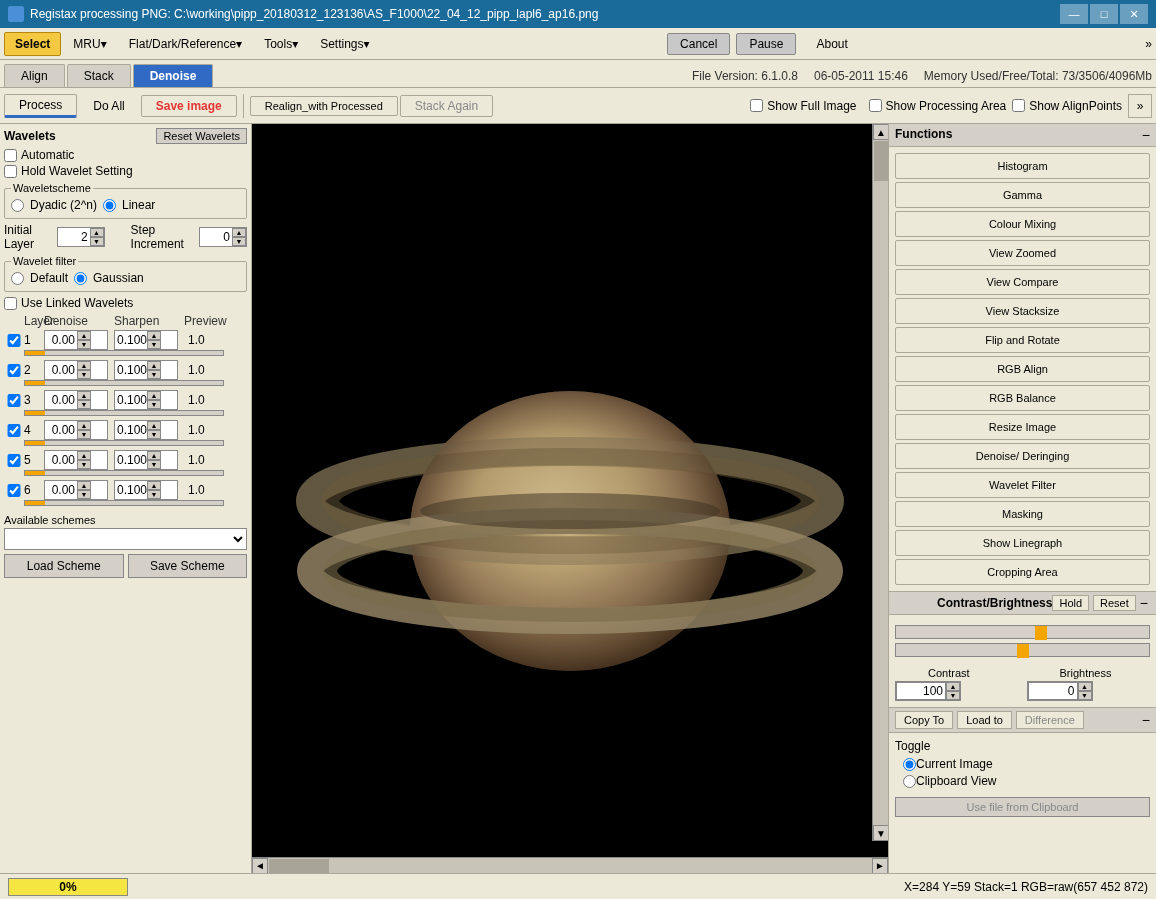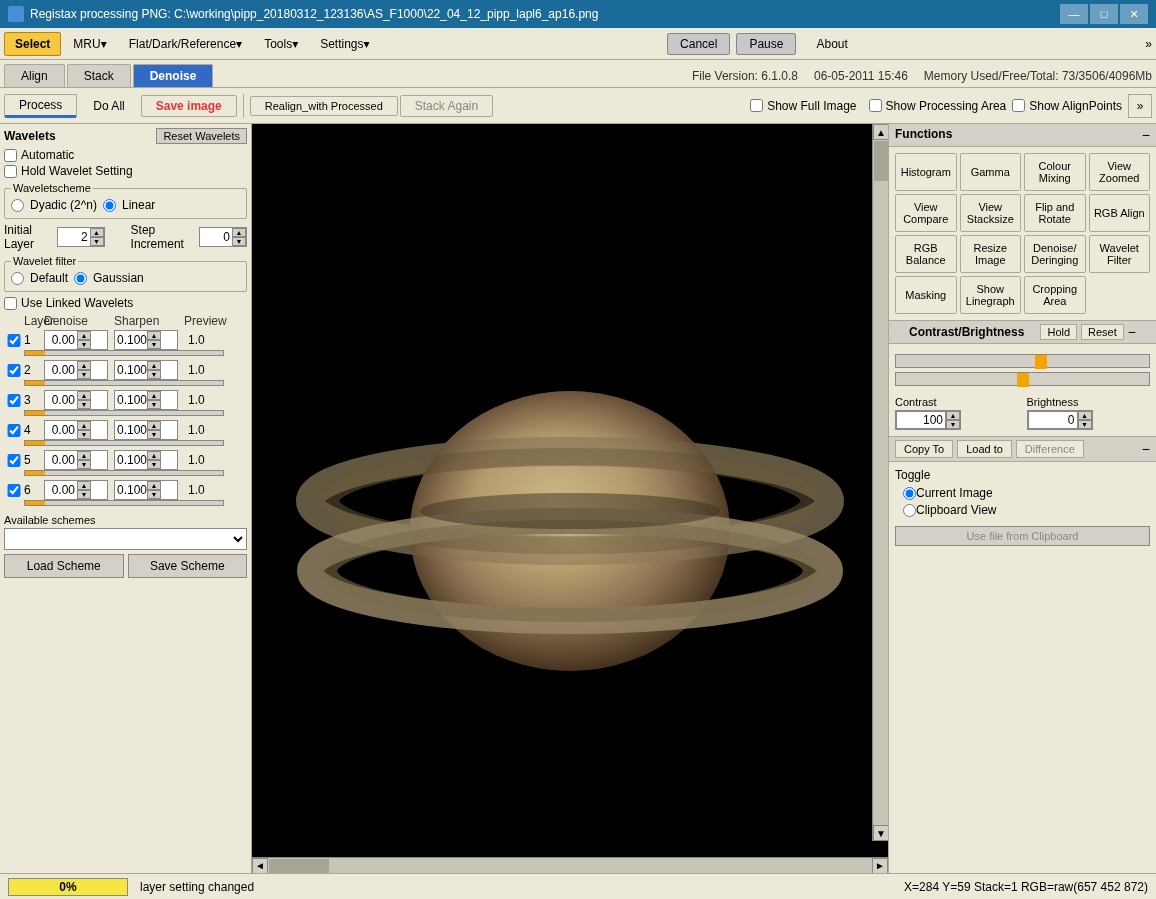--- a/index.html
+++ b/index.html
@@ -65,33 +65,33 @@
     
     .image-scrollbar-h { height: 16px; background: #d4d0c8; border-top: 1px solid #888; display: flex; align-items: center; }
     .image-scrollbar-v { width: 16px; background: #d4d0c8; border-left: 1px solid #888; position: absolute; right: 0; top: 0; bottom: 16px; display: flex; flex-direction: column; }
     .scroll-btn { width: 16px; height: 16px; background: #d4d0c8; border: 1px solid #888; cursor: pointer; display: flex; align-items: center; justify-content: center; font-size: 10px; flex-shrink: 0; }
     .scroll-track { flex: 1; background: #c8c4b8; }
     .scroll-thumb { width: 14px; height: 40px; background: #a8a498; margin: 1px; }
 
     
     #right-panel { width: 268px; background: #ece9d8; border-left: 1px solid #aca899; display: flex; flex-direction: column; }
     .functions-header { background: #d4d0c8; padding: 3px 6px; font-weight: bold; display: flex; justify-content: space-between; border-bottom: 1px solid #aca899; }
-    .func-grid { display: grid; grid-template-columns: repeat(4, 1fr); gap: 3px; padding: 6px; }
+    .func-grid { display: grid; grid-template-columns: repeat(1, 1fr); gap: 3px; padding: 6px; }
     .func-btn { border: 1px solid #aca899; background: #ece9d8; padding: 6px 2px; cursor: pointer; text-align: center; font-size: 11px; border-radius: 2px; }
     .contrast-section { border-top: 1px solid #aca899; }
-    .contrast-header { background: #d4d0c8; padding: 3px 20px; font-weight: bold; display: flex; justify-content: space-between; align-items: center; border-bottom: 1px solid #aca899; }
+    .contrast-header { background: #d4d0c8; padding: 3px 8px; font-weight: bold; display: flex; justify-content: flex-end; align-items: center; border-bottom: 1px solid #aca899; }
     .contrast-header-btns { display: flex; gap: 4px; }
     .contrast-hbtn { padding: 1px 6px; border: 1px solid #aca899; background: #ece9d8; cursor: pointer; font-size: 11px; }
     .contrast-sliders { padding: 6px; }
     .cslider-row { margin: 4px 0; }
     .cslider { width: 100%; height: 14px; background: #d4d0c8; border: 1px solid #888; position: relative; }
     .cslider-thumb { position: absolute; width: 12px; height: 14px; background: #f5a500; top: 0; }
     .contrast-values { display: grid; grid-template-columns: 1fr 1fr; gap: 8px; padding: 0 6px 6px; }
     .contrast-val-group { display: flex; flex-direction: column; gap: 2px; }
-    .contrast-val-group label { font-size: 11px; }
+    .contrast-val-group label { font-size: 11px; margin-left: 33px; }
     .val-input-row { display: flex; align-items: center; }
     .val-input { width: 50px; border: 1px solid #888; background: white; padding: 1px 2px; text-align: right; }
     .copy-section { border-top: 1px solid #aca899; }
     .copy-header { background: #d4d0c8; padding: 3px 6px; display: flex; justify-content: space-between; align-items: center; border-bottom: 1px solid #aca899; }
     .copy-btns { display: flex; gap: 4px; }
     .copy-btn { padding: 2px 8px; border: 1px solid #aca899; background: #ece9d8; cursor: pointer; font-size: 11px; }
     .copy-content { padding: 6px; }
     .toggle-label { font-size: 12px; margin-bottom: 4px; }
     .radio-group { margin-top: 4px; }
     .radio-item { display: flex; align-items: center; margin: 3px 8px; }
@@ -565,15 +565,14 @@
         </div>
         <button style="margin-top:6px;width:100%;padding:3px;border:1px solid #888;background:#d4d0c8;cursor:pointer;font-size:11px;color:#888;">Use file from Clipboard</button>
       </div>
     </div>
   </div>
 
 </div>
 
 <div id="statusbar">
   <div class="status-progress">0%</div>
-  <span class="status-msg">layer setting changed</span>
   <span class="status-coords">X=284 Y=59 Stack=1 RGB=raw(657 452 872)</span>
 </div>
 
 </body></html>

